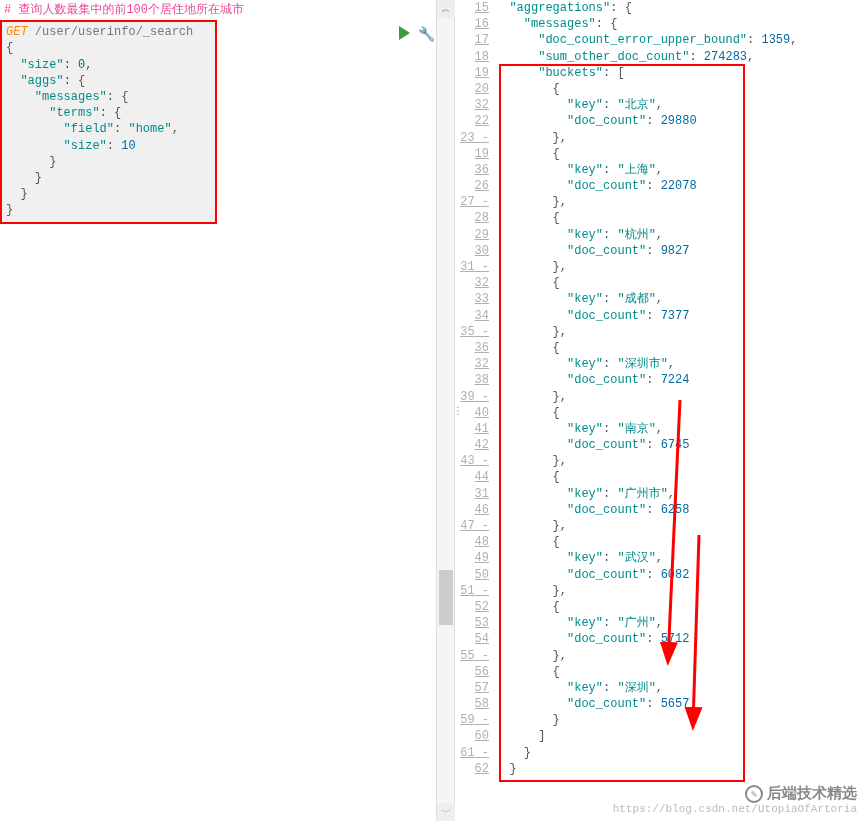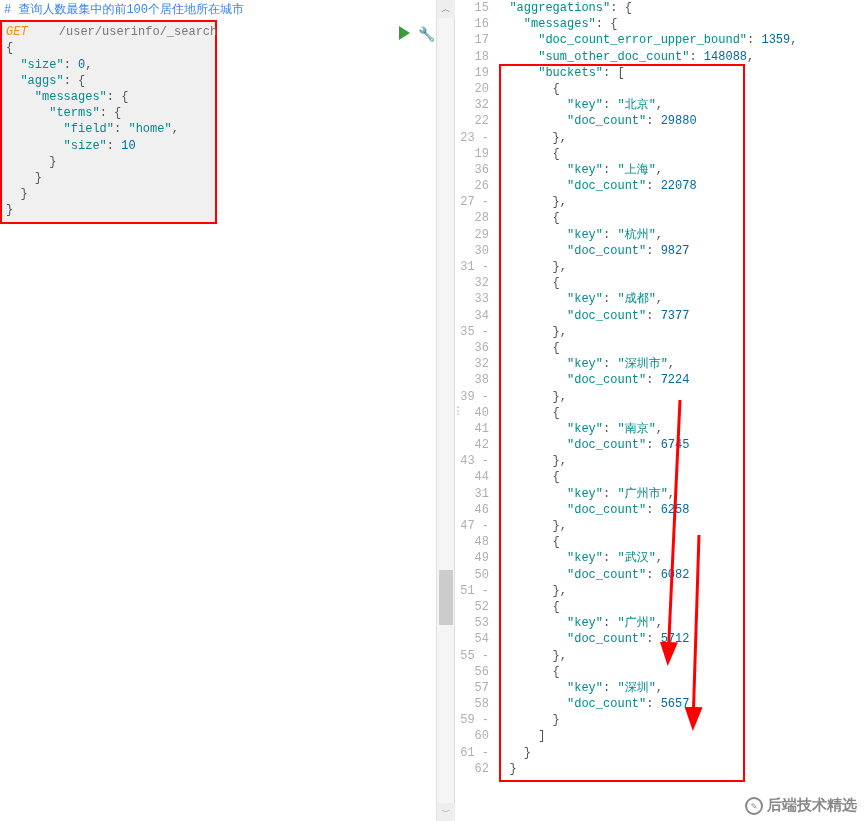--- a/index.html
+++ b/index.html
@@ -18,54 +18,54 @@
       position: relative;
       border-right: 1px solid #ddd;
     }
     .right-panel {
       flex: 1;
       height: 100%;
       position: relative;
       padding-left: 2px;
     }
     .comment-line {
-      color: #3b82f6;
+      color: #ec4899;
       padding: 2px 0 2px 4px;
       background: #fff;
     }
     .query-box {
       border: 2px solid #ff0000;
       background: #f0f0f0;
       padding: 2px 4px 4px 4px;
       position: relative;
       width: 217px;
     }
     .left-content {
       position: relative;
     }
     .code-line { white-space: pre; line-height: 1.35; }
     .get-method { color: #ff8c00; font-style: italic; }
-    .url-path { color: #777; margin-left: 24px; }
+    .url-path { color: #777; }
     .json-key { color: #008B8B; }
     .json-str { color: #008B8B; }
     .json-num { color: #0369a1; }
     .json-punct { color: #555; }
     .right-gutter {
       float: left;
       width: 38px;
       text-align: right;
       color: #b0b0b0;
       user-select: none;
       padding-right: 6px;
     }
     .right-code {
       overflow: hidden;
     }
     .rline { white-space: pre; line-height: 1.35; position: relative; }
-    .gutter-num { line-height: 1.35; }
+    .gutter-num { line-height: 1.35; text-decoration: underline; }
     .fold-dash { color: #aaa; }
     .left-scrollbar {
       position: absolute;
       right: 0; top: 0; bottom: 0;
       width: 18px;
       background: #f5f5f5;
       border-left: 1px solid #e0e0e0;
     }
     .scroll-btn {
       width: 18px; height: 18px;
@@ -222,21 +222,21 @@
       <div class="gutter-num">58</div>
       <div class="gutter-num">59<span class="fold-dash"> -</span></div>
       <div class="gutter-num">60</div>
       <div class="gutter-num">61<span class="fold-dash"> -</span></div>
       <div class="gutter-num">62</div>
     </div>
   <div class="right-code" id="rcode">
       <div class="rline">  <span class="json-key">"aggregations"</span><span class="json-punct">: {</span></div>
       <div class="rline">    <span class="json-key">"messages"</span><span class="json-punct">: {</span></div>
       <div class="rline">      <span class="json-key">"doc_count_error_upper_bound"</span><span class="json-punct">: </span><span class="json-num">1359</span><span class="json-punct">,</span></div>
-      <div class="rline">      <span class="json-key">"sum_other_doc_count"</span><span class="json-punct">: </span><span class="json-num">148088</span><span class="json-punct">,</span></div>
+      <div class="rline">      <span class="json-key">"sum_other_doc_count"</span><span class="json-punct">: </span><span class="json-num">274283</span><span class="json-punct">,</span></div>
       <div class="rline">      <span class="json-key">"buckets"</span><span class="json-punct">: [</span></div>
       <div class="rline">        <span class="json-punct">{</span></div>
       <div class="rline">          <span class="json-key">"key"</span><span class="json-punct">: </span><span class="json-str">"北京"</span><span class="json-punct">,</span></div>
       <div class="rline">          <span class="json-key">"doc_count"</span><span class="json-punct">: </span><span class="json-num">29880</span></div>
       <div class="rline">        <span class="json-punct">}</span><span class="json-punct">,</span></div>
       <div class="rline">        <span class="json-punct">{</span></div>
       <div class="rline">          <span class="json-key">"key"</span><span class="json-punct">: </span><span class="json-str">"上海"</span><span class="json-punct">,</span></div>
       <div class="rline">          <span class="json-key">"doc_count"</span><span class="json-punct">: </span><span class="json-num">22078</span></div>
       <div class="rline">        <span class="json-punct">}</span><span class="json-punct">,</span></div>
       <div class="rline">        <span class="json-punct">{</span></div>
@@ -285,14 +285,15 @@
     </defs>
     <line x1="225" y1="400" x2="213" y2="660" stroke="#ff0000" stroke-width="3" marker-end="url(#ah)"></line>
     <line x1="244" y1="535" x2="238" y2="725" stroke="#ff0000" stroke-width="3" marker-end="url(#ah)"></line>
   </svg>
 
   <div class="watermark">
     <div class="wm-title">
         <span class="wm-logo">✎</span>
         <span>后端技术精选</span>
       </div>
+    <div>https://blog.csdn.net/UtopiaOfArtoria</div>
   </div>
 </div>
 
 </body></html>

